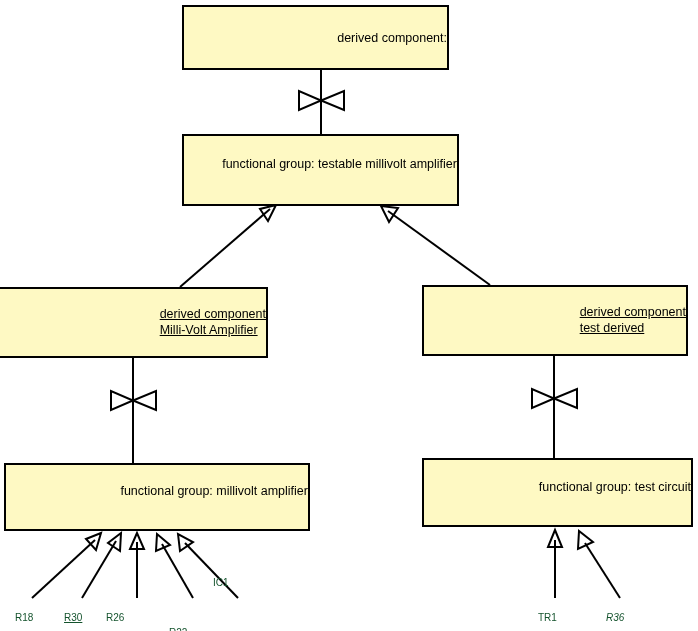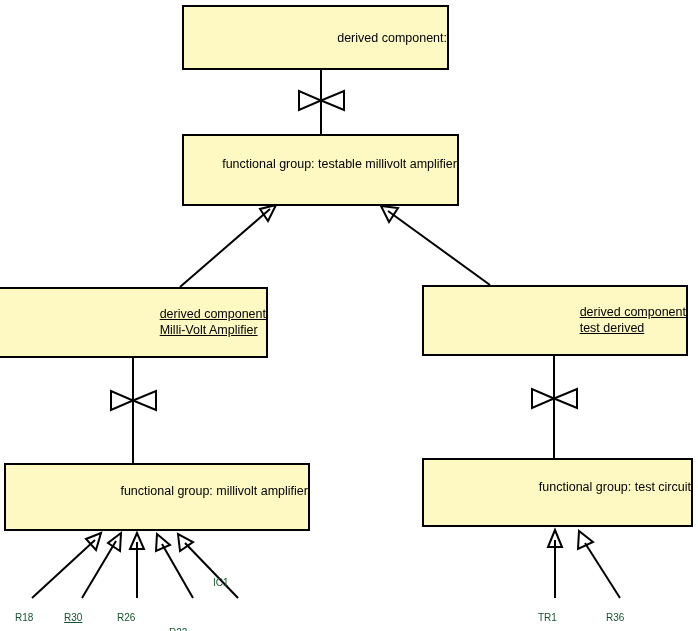--- a/index.html
+++ b/index.html
@@ -145,20 +145,20 @@
   <div class="node-box" style="left:4px; top:463px; width:306px; height:68px;padding-left:28px;">
     <div class="node-text centered shift-up-6"><span>functional group: millivolt amplifier</span></div>
   </div>
 
   <div class="node-box" style="left:422px; top:458px; width:271px; height:69px;">
     <div class="node-text centered shift-up-6"><span>functional group: test circuit</span></div>
   </div>
 
   <div class="leaf-label" style="left:15px; top:612px;">R18</div>
   <div class="leaf-label" style="left:64px; top:612px;text-decoration:underline;">R30</div>
-  <div class="leaf-label" style="left:117px; top:612px;">R26</div>
+  <div class="leaf-label" style="left:106px; top:612px;">R26</div>
   <div class="leaf-label" style="left:169px; top:627px;">R22</div>
   <div class="leaf-label" style="left:213px; top:577px;">IC1</div>
 
   <div class="leaf-label" style="left:538px; top:612px;text-align:right;">TR1</div>
-  <div class="leaf-label" style="left:606px; top:612px;">R36</div>
+  <div class="leaf-label" style="left:606px; top:612px;font-style:italic;">R36</div>
 
 </div>
 
 </body></html>

